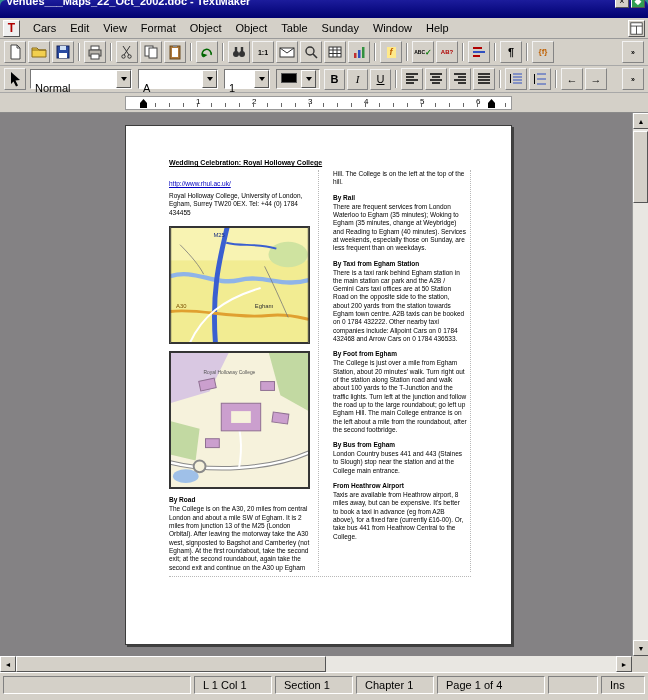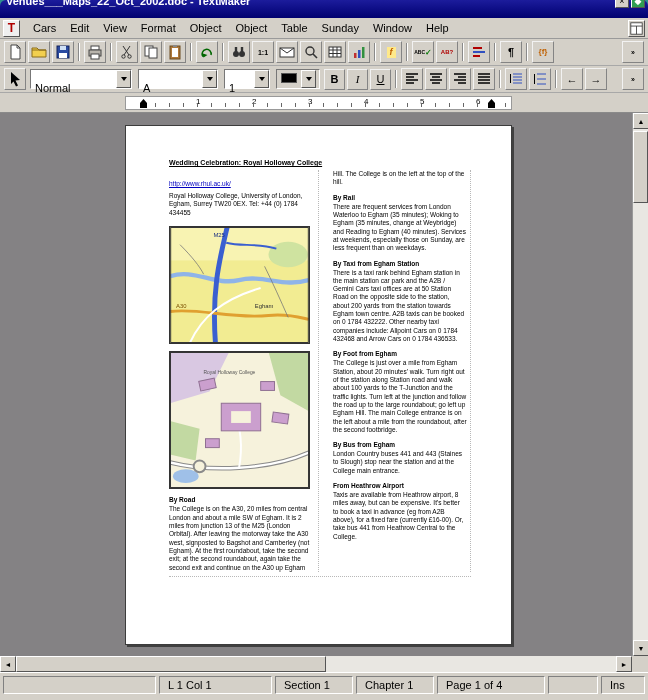--- a/index.html
+++ b/index.html
@@ -104,21 +104,21 @@
     background:#d4d0c8; border:1px solid; border-color:#fff #555 #555 #fff; }
   .scroll-corner { width:16px; height:16px; background:#d4d0c8; }
 
   
   .statusbar { height:24px; background:#d4d0c8; display:flex; align-items:center;
     padding:2px 3px; border-top:1px solid #fff; }
   .status-seg { height:18px; border:1px solid; border-color:#808080 #fff #fff #808080;
     font-size:11px; display:flex; align-items:center; padding:0 8px; margin-right:3px;
     white-space:nowrap; }
   .sg-fill { flex:1; }
-  .sg-pos { width:113px; } .sg-sec { width:78px; } .sg-chap { width:78px; }
+  .sg-pos { width:78px; } .sg-sec { width:78px; } .sg-chap { width:78px; }
   .sg-page { width:108px; } .sg-empty { width:50px; } .sg-ins { width:44px; margin-right:0; }
   .bottom-edge { height:4px; background:#d4d0c8; }
 </style>
 </head>
 <body>
 
 <div class="titlebar">
   <span class="title-text">Venues___Maps_22_Oct_2002.doc - TextMaker</span>
   <button class="winbtn"><span>×</span></button>
   <button class="winbtn green"><span>◆</span></button>

